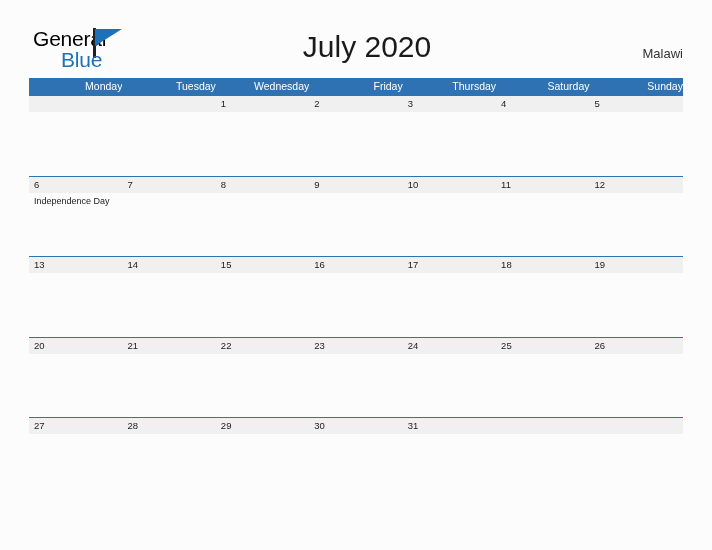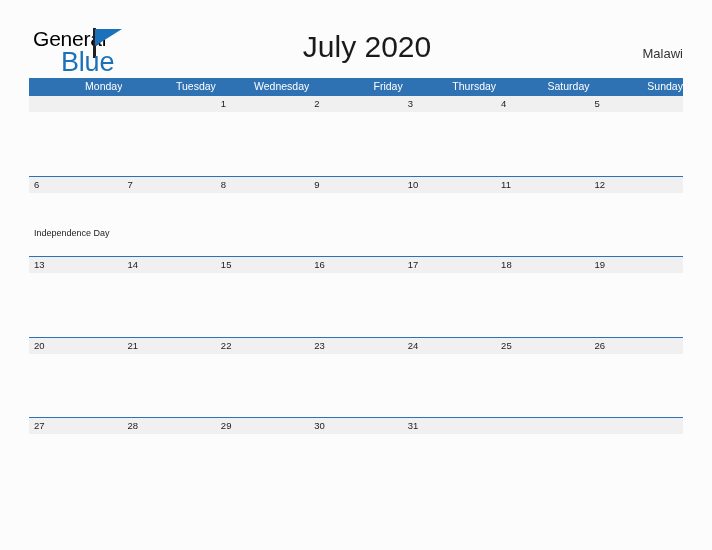--- a/index.html
+++ b/index.html
@@ -57,21 +57,21 @@
     left: 60px;
     top: 0px;
     width: 3px;
     height: 30px;
     background: #231f20;
   }
   .logo-row2 {
     position: absolute;
     left: 28px;
     top: 21px;
-    font-size: 27px;
+    font-size: 21px;
     color: #1b72ba;
     letter-spacing: -0.2px;
   }
   .cal-title {
     position: absolute;
     left: 11px;
     top: 30px;
     width: 712px;
     text-align: center;
     font-size: 30px;
@@ -144,21 +144,20 @@
     width: 100%;
     height: 63px;
     background: #fcfcfd;
   }
   .event-cell {
     flex: 1 1 0;
     padding-left: 5px;
     padding-top: 2px;
     box-sizing: border-box;
     overflow: hidden;
-    margin-top: 32px;
   }
   .event-text {
     font-size: 9px;
     color: #1c1c1c;
     line-height: 12px;
     white-space: nowrap;
   }
 </style>
 </head>
 <body>

